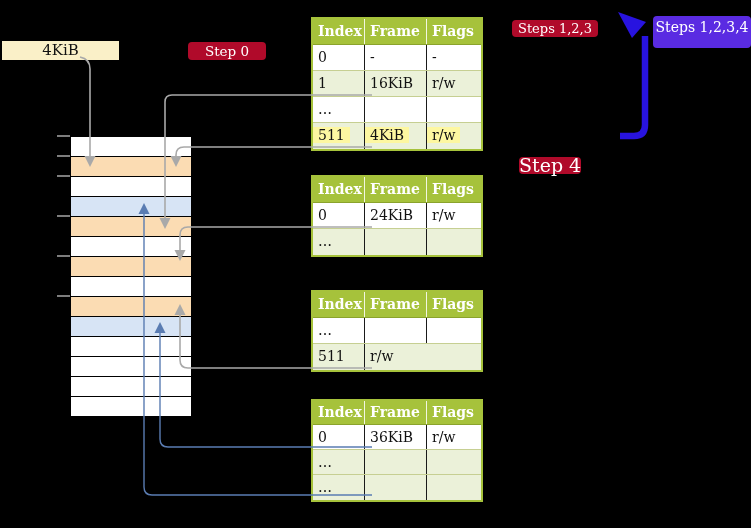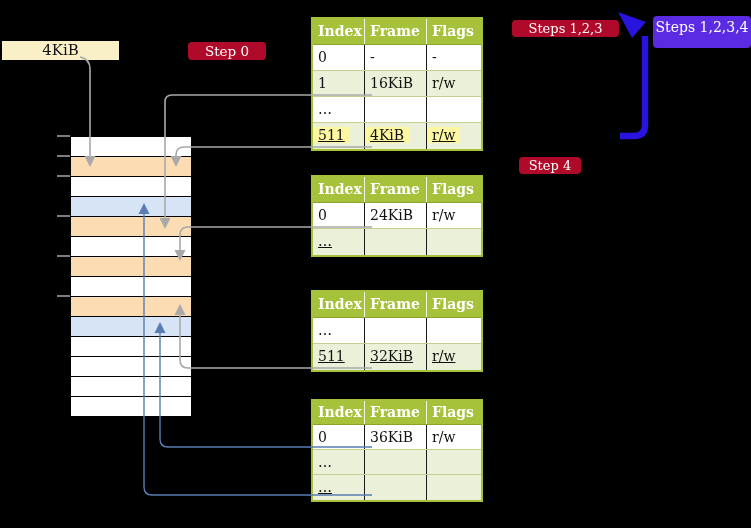--- a/index.html
+++ b/index.html
@@ -28,23 +28,23 @@
   .chip{position:absolute;box-sizing:border-box;text-align:center;white-space:nowrap;}
   #pagesize-label{
     left:2px;top:41px;width:117px;height:19px;
     background:var(--page-size-fill);color:#111;font-size:15px;line-height:19px;
   }
   .badge{
     color:#fff;background:var(--badge-red);border-radius:4px;
     font-size:13.5px;
   }
   #badge-step0{left:188px;top:42px;width:78px;height:18px;line-height:18px;}
-  #badge-steps123{left:512px;top:20px;width:107px;height:17px;line-height:17px;font-size:13px;}
+  #badge-steps123{left:512px;top:20px;width:86px;height:17px;line-height:17px;font-size:13px;}
   #badge-steps1234{left:653px;top:16px;width:98px;height:32px;line-height:22px;background:var(--badge-violet);font-size:14px;}
-  #badge-step4{left:519px;top:157px;width:62px;height:17px;line-height:17px;font-size:13px;}
+  #badge-step4{left:519px;top:157px;width:62px;height:17px;line-height:17px;font-size:19px;}
 
   
   #memory-column{
     position:absolute;left:70px;top:136px;width:120px;height:280px;
     border:1px solid #000;box-sizing:content-box;z-index:1;
   }
   .mem-row{height:19px;border-bottom:1px solid #000;}
   .mem-row:last-child{border-bottom:none;height:19px;}
   .mem-row.white{background:var(--mem-white);}
   .mem-row.orange{background:var(--mem-orange);}
@@ -52,21 +52,21 @@
   .tick{position:absolute;left:57px;width:13px;height:2px;background:var(--tick-gray);}
 
   
   .ptable{
     position:absolute;left:311px;width:172px;
     border:2px solid var(--table-header-green);box-sizing:border-box;
     background:#fff;z-index:2;font-size:14px;color:#111;
   }
   .trow{display:flex;height:26px;line-height:25px;box-sizing:border-box;
         border-bottom:1px solid #c6cf92;}
-  .trow:last-child{border-bottom:none;text-decoration:underline;}
+  .trow:last-child{border-bottom:none;}
   .ptable.small .trow{height:25px;line-height:24px;}
   .ptable.small .trow.head{height:24px;line-height:23px;}
   .cell{box-sizing:border-box;padding-left:5px;overflow:hidden;white-space:nowrap;}
   .c-index{width:52px;border-right:1px solid #1a1a1a;}
   .c-frame{width:62px;border-right:1px solid #1a1a1a;}
   .c-flags{width:54px;}
   .trow.head{background:var(--table-header-green);color:#fff;font-weight:bold;
              border-bottom:1px solid #8aa32c;}
   .trow.head .cell{border-right:1px solid rgba(255,255,255,.85);}
   .trow.head .c-flags{border-right:none;}
@@ -164,21 +164,20 @@
       <div class="cell c-frame">Frame</div>
       <div class="cell c-flags">Flags</div>
     </div>
     <div class="trow">
       <div class="cell c-index">…</div>
       <div class="cell c-frame"></div>
       <div class="cell c-flags"></div>
     </div>
     <div class="trow alt">
       <div class="cell c-index">511</div>
-      <div class="cell c-frame">32KiB</div>
       <div class="cell c-flags">r/w</div>
     </div>
   </div>
 
   <div class="ptable small" style="top:399px">
     <div class="trow head">
       <div class="cell c-index">Index</div>
       <div class="cell c-frame">Frame</div>
       <div class="cell c-flags">Flags</div>
     </div>

